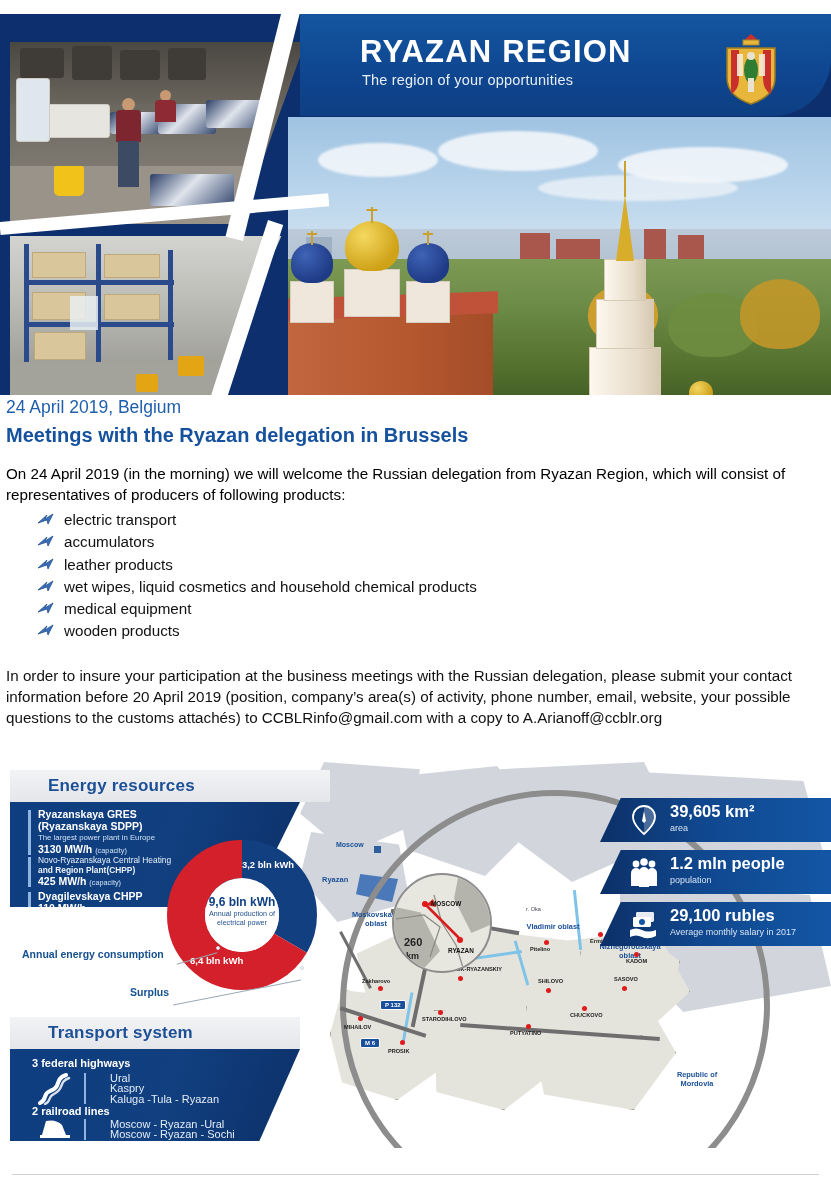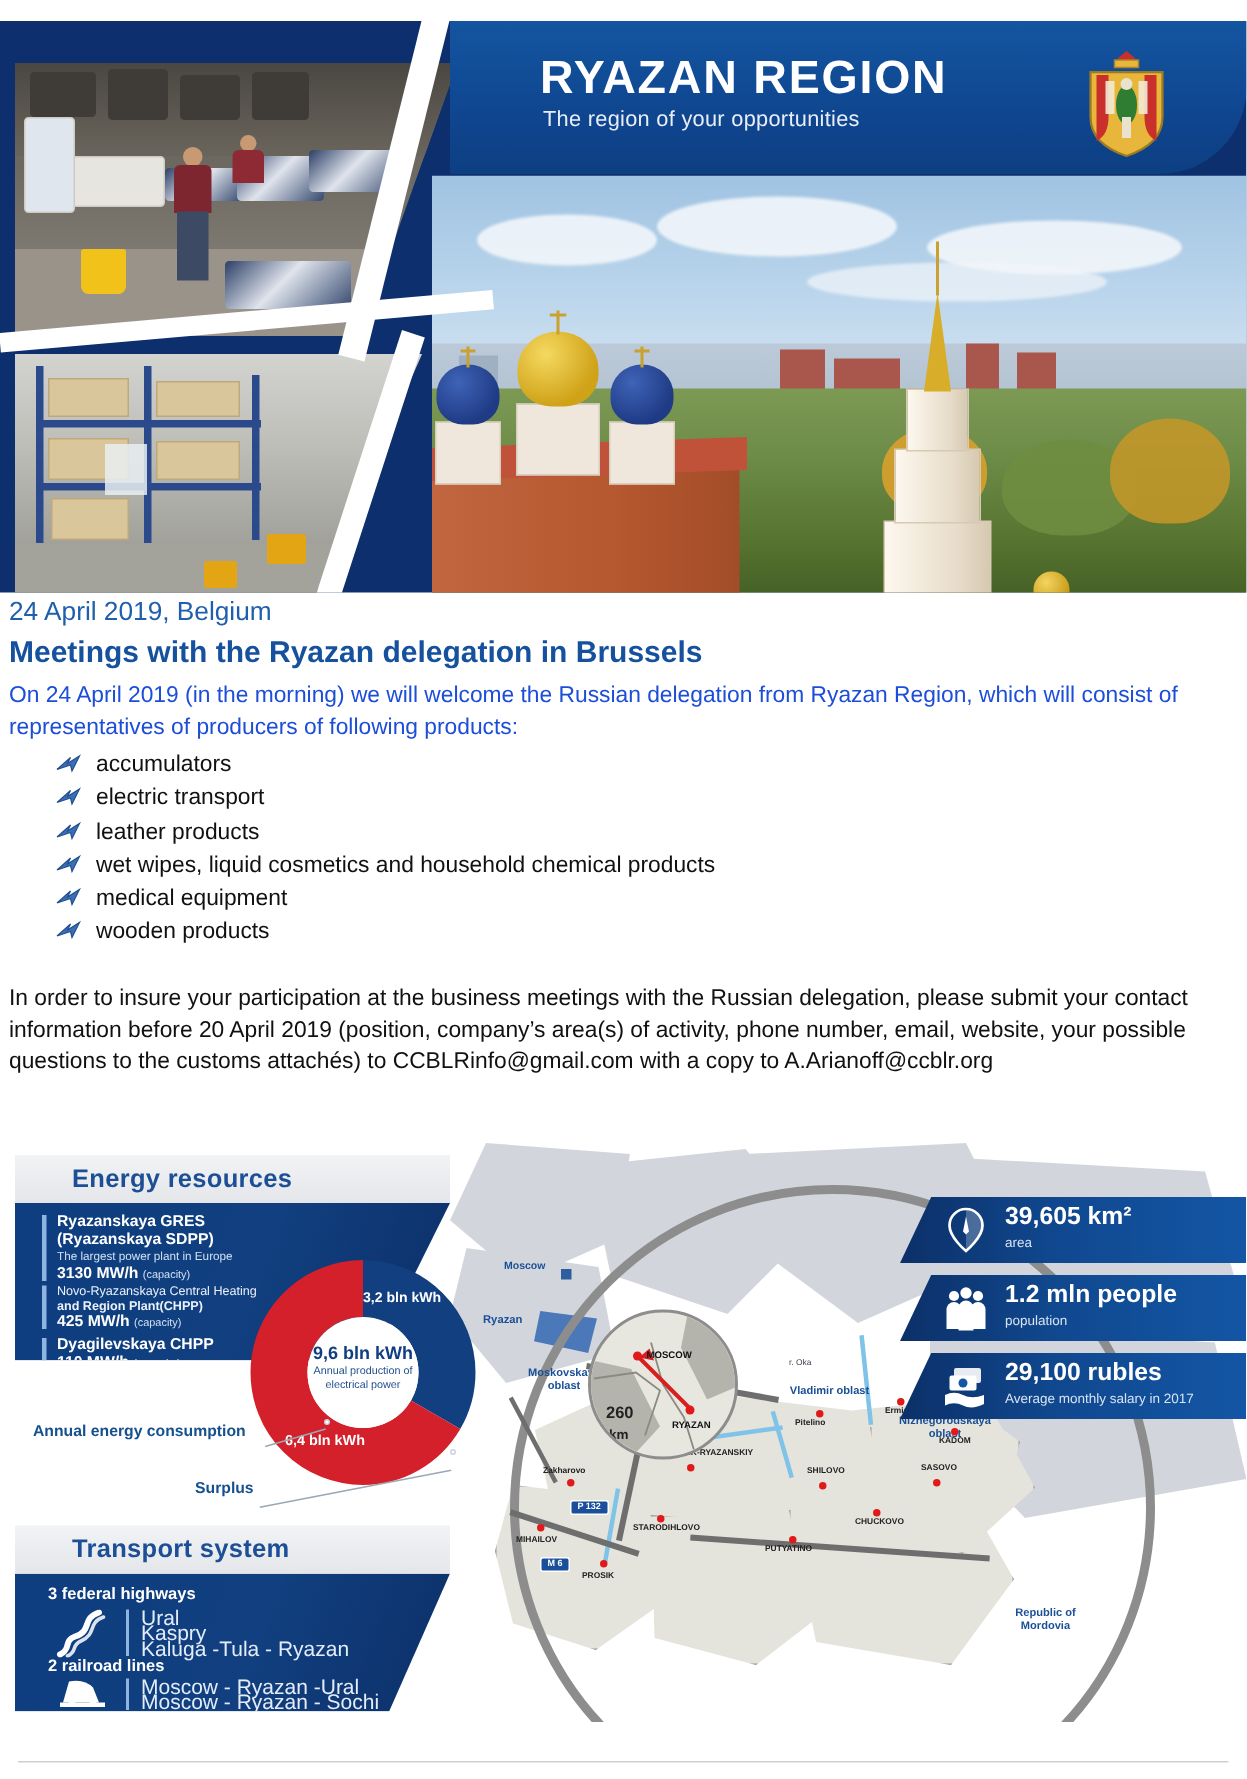--- a/index.html
+++ b/index.html
@@ -90,57 +90,57 @@
   .wh-forklift { position:absolute; background:#e4a515; border-radius:2px; }
   .wh-floor { position:absolute; left:0; bottom:0; width:100%; height:46px; background:#a3a39c; }
 
   
   .slash { position:absolute; background:#ffffff; z-index:5; }
 
   
   .textblock { position:absolute; left:6px; top:396px; width:822px; }
   .eyebrow { color:#1f5fad; font-size:17.5px; line-height:22px; }
   .headline { color:#16519e; font-size:20px; font-weight:bold; line-height:26px; margin-top:4px; }
-  .para { color:#1d4ed8; font-size:15.2px; line-height:20.5px; margin-top:6px; }
+  .para { color:#000000; font-size:15.2px; line-height:20.5px; margin-top:16px; }
 
   ul.prod { list-style:none; margin-top:4px; margin-left:30px; }
   ul.prod li { position:relative; padding-left:28px; font-size:15.2px; line-height:22.3px; color:#111; }
   .arrow-bullet { position:absolute; left:0; top:3px; width:20px; height:15px; }
 
   .para-venue { color:#111; font-size:15.2px; line-height:20.5px; margin-top:22px; }
   .para-final { color:#111; font-size:15.2px; line-height:21px; margin-top:22px; }
 
   
   .info { position:absolute; left:0; top:762px; width:831px; height:386px; overflow:hidden; background:#fdfdfd; }
   .info-mapbg { position:absolute; inset:0; background:#ffffff; }
   .ru-shape { position:absolute; background:#d2d6dc; }
 
   .panel-head {
     position:absolute; background: linear-gradient(180deg,#f2f3f5,#e4e6ea);
     color:#1c4f96; font-size:17px; font-weight:bold; letter-spacing:.2px;
     display:flex; align-items:center; padding-left:38px;
   }
 
-  .energy-head { left:10px; top:8px; width:290px; height:32px; }
+  .energy-head { left:10px; top:8px; width:320px; height:32px; }
   .energy-body { position:absolute; left:10px; top:40px; width:290px; height:105px;
     background: linear-gradient(110deg,#0e3e80 0%,#113f7f 55%,#0c3068 100%);
     clip-path: polygon(0 0, 100% 0, 82% 100%, 0 100%); }
   .plant { position:absolute; left:28px; color:#fff; }
   .plant .bar { position:absolute; left:-10px; top:2px; width:3px; height:calc(100% - 4px); background:#8fb4e0; }
   .plant .nm { font-size:10.5px; font-weight:bold; line-height:12.4px; }
   .plant .dsc { font-size:7.8px; line-height:10px; color:#cfe0f4; }
   .plant .cap { font-size:10.5px; font-weight:bold; line-height:13px; }
   .plant .cap small { font-size:7.3px; font-weight:normal; color:#cfe0f4; }
 
   .transport-head { left:10px; top:255px; width:290px; height:32px; }
   .transport-body { position:absolute; left:10px; top:287px; width:290px; height:92px;
     background: linear-gradient(110deg,#0e3e80 0%,#113f7f 55%,#0c3068 100%);
     clip-path: polygon(0 0, 100% 0, 86% 100%, 0 100%); }
   .tr-title { position:absolute; color:#fff; font-size:11px; font-weight:bold; }
-  .tr-list { position:absolute; color:#e3ecf8; font-size:14px; line-height:10.4px; padding-left:8px; border-left:2px solid #8fb4e0; }
+  .tr-list { position:absolute; color:#e3ecf8; font-size:11px; line-height:10.4px; padding-left:24px; border-left:2px solid #8fb4e0; }
 
   
   .donut-wrap { position:absolute; left:166px; top:77px; width:152px; height:152px; }
   .donut-lbl { position:absolute; color:#fff; font-weight:bold; }
   .callout { position:absolute; color:#15508f; font-size:10.5px; font-weight:bold; }
   .callout-line { position:absolute; height:1px; background:#9aa7b4; }
   .callout-dot { position:absolute; width:4px; height:4px; border-radius:50%; background:#fff; border:1px solid #c9d3dd; }
 
   
   .go-head { position:absolute; left:575px; top:6px; width:250px; height:26px;
@@ -301,27 +301,27 @@
   <div class="textblock">
     <div class="eyebrow">24 April 2019, Belgium</div>
     <div class="headline">Meetings with the Ryazan delegation in Brussels</div>
     <div class="para">On 24 April 2019 (in the morning) we will welcome the Russian delegation from Ryazan Region, which will consist of representatives of producers of following products:</div>
 
     <ul class="prod">
       <li>
         <svg class="arrow-bullet" viewBox="0 0 20 15">
           <path d="M2 11 L11 3 L9 7 L17 2 L12 12 L11 8 Z" fill="#3a6fb8" stroke="#22508f" stroke-width="0.8"></path>
         </svg>
-        <span>accumulators</span>
+        <span>electric transport</span>
       </li>
       <li>
         <svg class="arrow-bullet" viewBox="0 0 20 15">
           <path d="M2 11 L11 3 L9 7 L17 2 L12 12 L11 8 Z" fill="#3a6fb8" stroke="#22508f" stroke-width="0.8"></path>
         </svg>
-        <span>electric transport</span>
+        <span>accumulators</span>
       </li>
       <li>
         <svg class="arrow-bullet" viewBox="0 0 20 15">
           <path d="M2 11 L11 3 L9 7 L17 2 L12 12 L11 8 Z" fill="#3a6fb8" stroke="#22508f" stroke-width="0.8"></path>
         </svg>
         <span>leather products</span>
       </li>
       <li>
         <svg class="arrow-bullet" viewBox="0 0 20 15">
           <path d="M2 11 L11 3 L9 7 L17 2 L12 12 L11 8 Z" fill="#3a6fb8" stroke="#22508f" stroke-width="0.8"></path>

